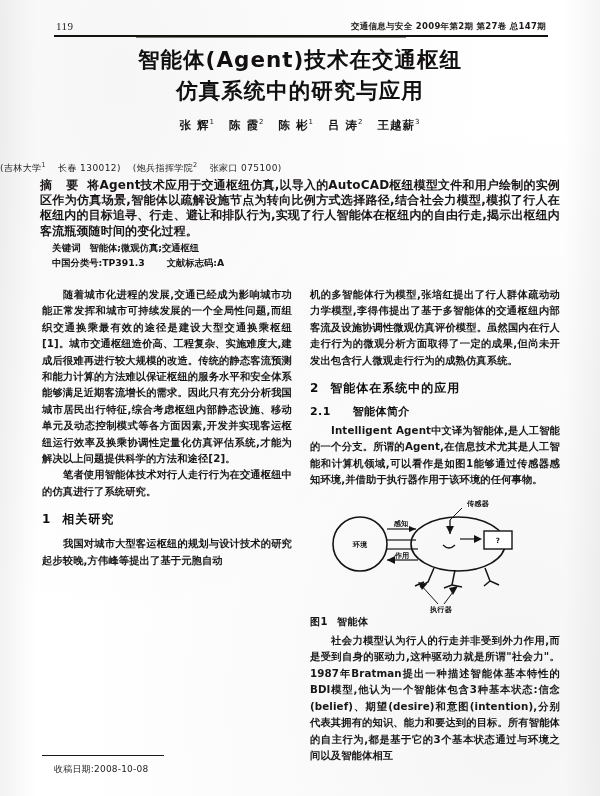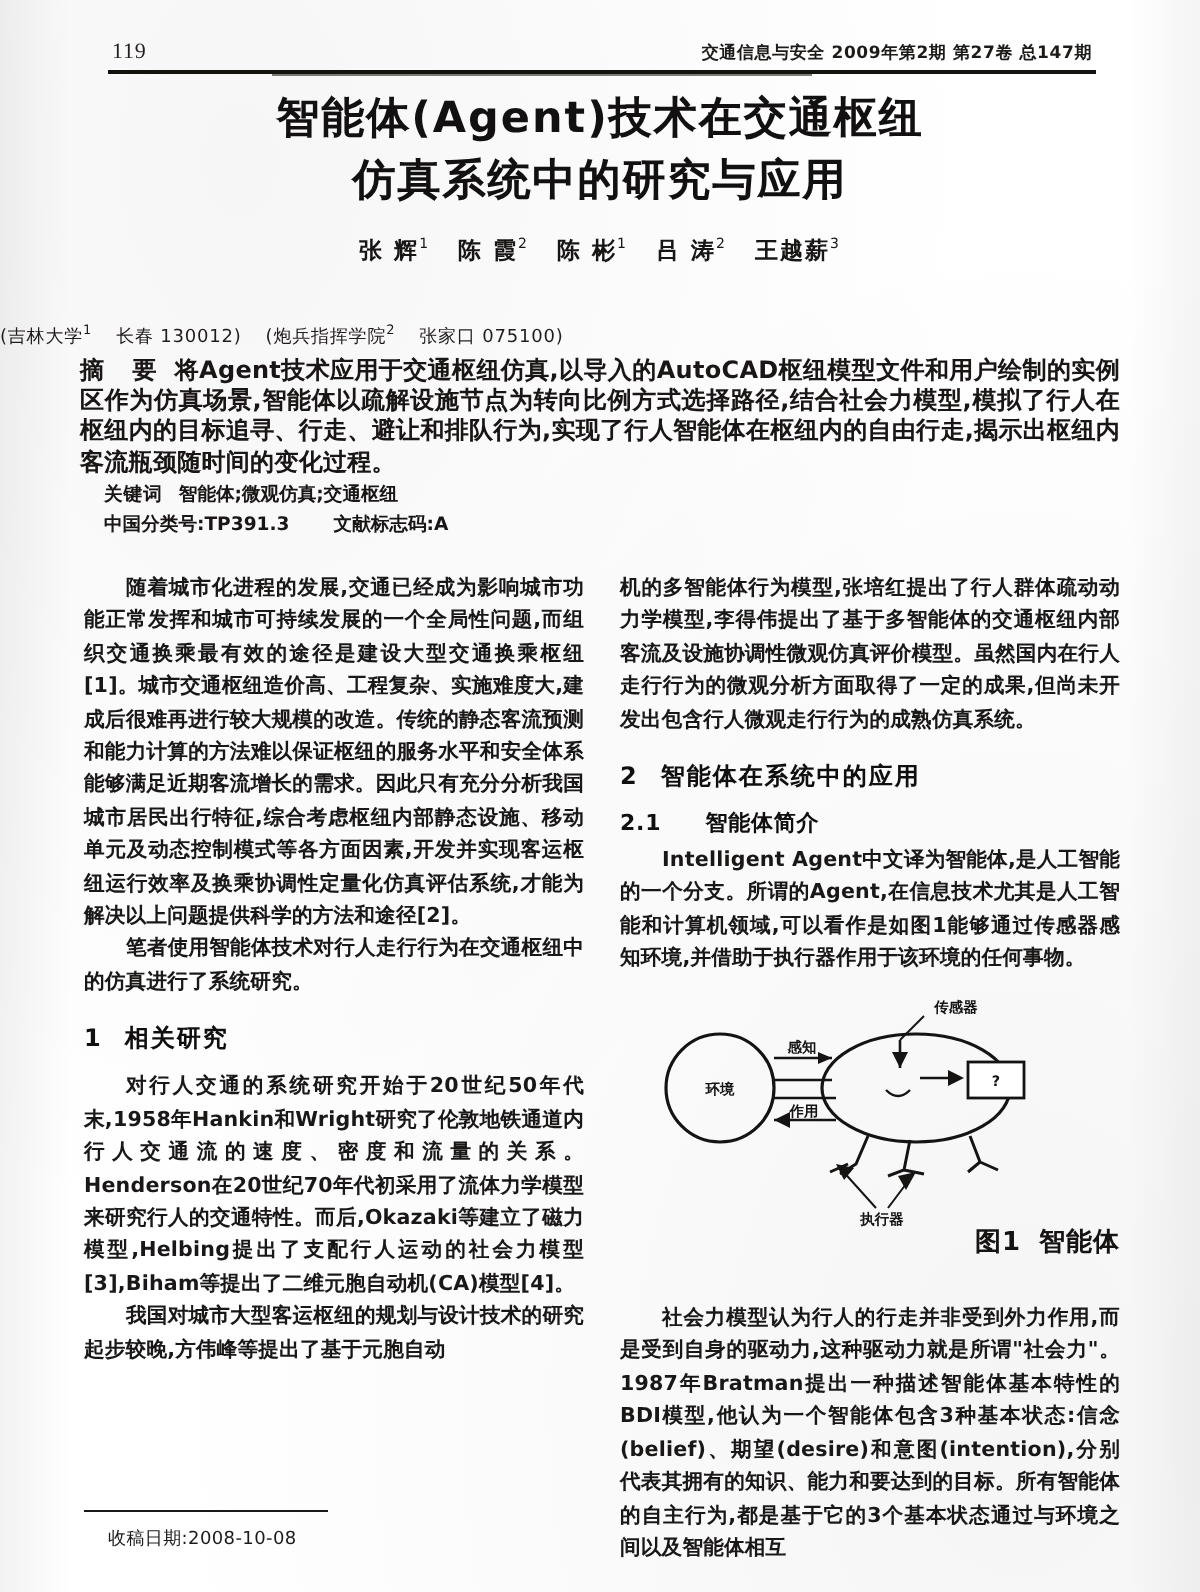--- a/index.html
+++ b/index.html
@@ -219,27 +219,27 @@
 
   
   .figure {
     position: relative;
     width: 250px;
     height: 122px;
     margin: 4px 0 2px 0;
   }
   .figure svg { display: block; }
   .figcap {
-    text-align: right;
-    font-size: 13px;
+    text-align: left;
+    font-size: 10px;
     font-weight: bold;
     color: #161313;
     letter-spacing: 0.5px;
     margin-top: -2px;
-    margin-bottom: 21px;
+    margin-bottom: 2px;
   }
   .figcap .sep { display: inline-block; width: 9px; }
 
   .fig-label {
     font-family: "DejaVu Sans", "Liberation Sans", sans-serif;
     font-size: 7.2px;
     font-weight: bold;
     fill: #161313;
   }
 </style>
@@ -282,21 +282,20 @@
   </div>
 
   <div class="col col-left">
     <p>随着城市化进程的发展,交通已经成为影响城市功能正常发挥和城市可持续发展的一个全局性问题,而组织交通换乘最有效的途径是建设大型交通换乘枢纽[1]。城市交通枢纽造价高、工程复杂、实施难度大,建成后很难再进行较大规模的改造。传统的静态客流预测和能力计算的方法难以保证枢纽的服务水平和安全体系能够满足近期客流增长的需求。因此只有充分分析我国城市居民出行特征,综合考虑枢纽内部静态设施、移动单元及动态控制模式等各方面因素,开发并实现客运枢纽运行效率及换乘协调性定量化仿真评估系统,才能为解决以上问题提供科学的方法和途径[2]。</p>
     <p>笔者使用智能体技术对行人走行行为在交通枢纽中的仿真进行了系统研究。</p>
 
     <h2 class="sec">
       <span class="num">1</span><span>相关研究</span>
     </h2>
 
-    <p>对行人交通的系统研究开始于20世纪50年代末,1958年Hankin和Wright研究了伦敦地铁通道内行人交通流的速度、密度和流量的关系。Henderson在20世纪70年代初采用了流体力学模型来研究行人的交通特性。而后,Okazaki等建立了磁力模型,Helbing提出了支配行人运动的社会力模型[3],Biham等提出了二维元胞自动机(CA)模型[4]。</p>
     <p>我国对城市大型客运枢纽的规划与设计技术的研究起步较晚,方伟峰等提出了基于元胞自动</p>
   </div>
 
   <div class="col col-right">
     <p class="noindent">机的多智能体行为模型,张培红提出了行人群体疏动动力学模型,李得伟提出了基于多智能体的交通枢纽内部客流及设施协调性微观仿真评价模型。虽然国内在行人走行行为的微观分析方面取得了一定的成果,但尚未开发出包含行人微观走行行为的成熟仿真系统。</p>
 
     <h2 class="sec">
       <span class="num">2</span><span>智能体在系统中的应用</span>
     </h2>
 

